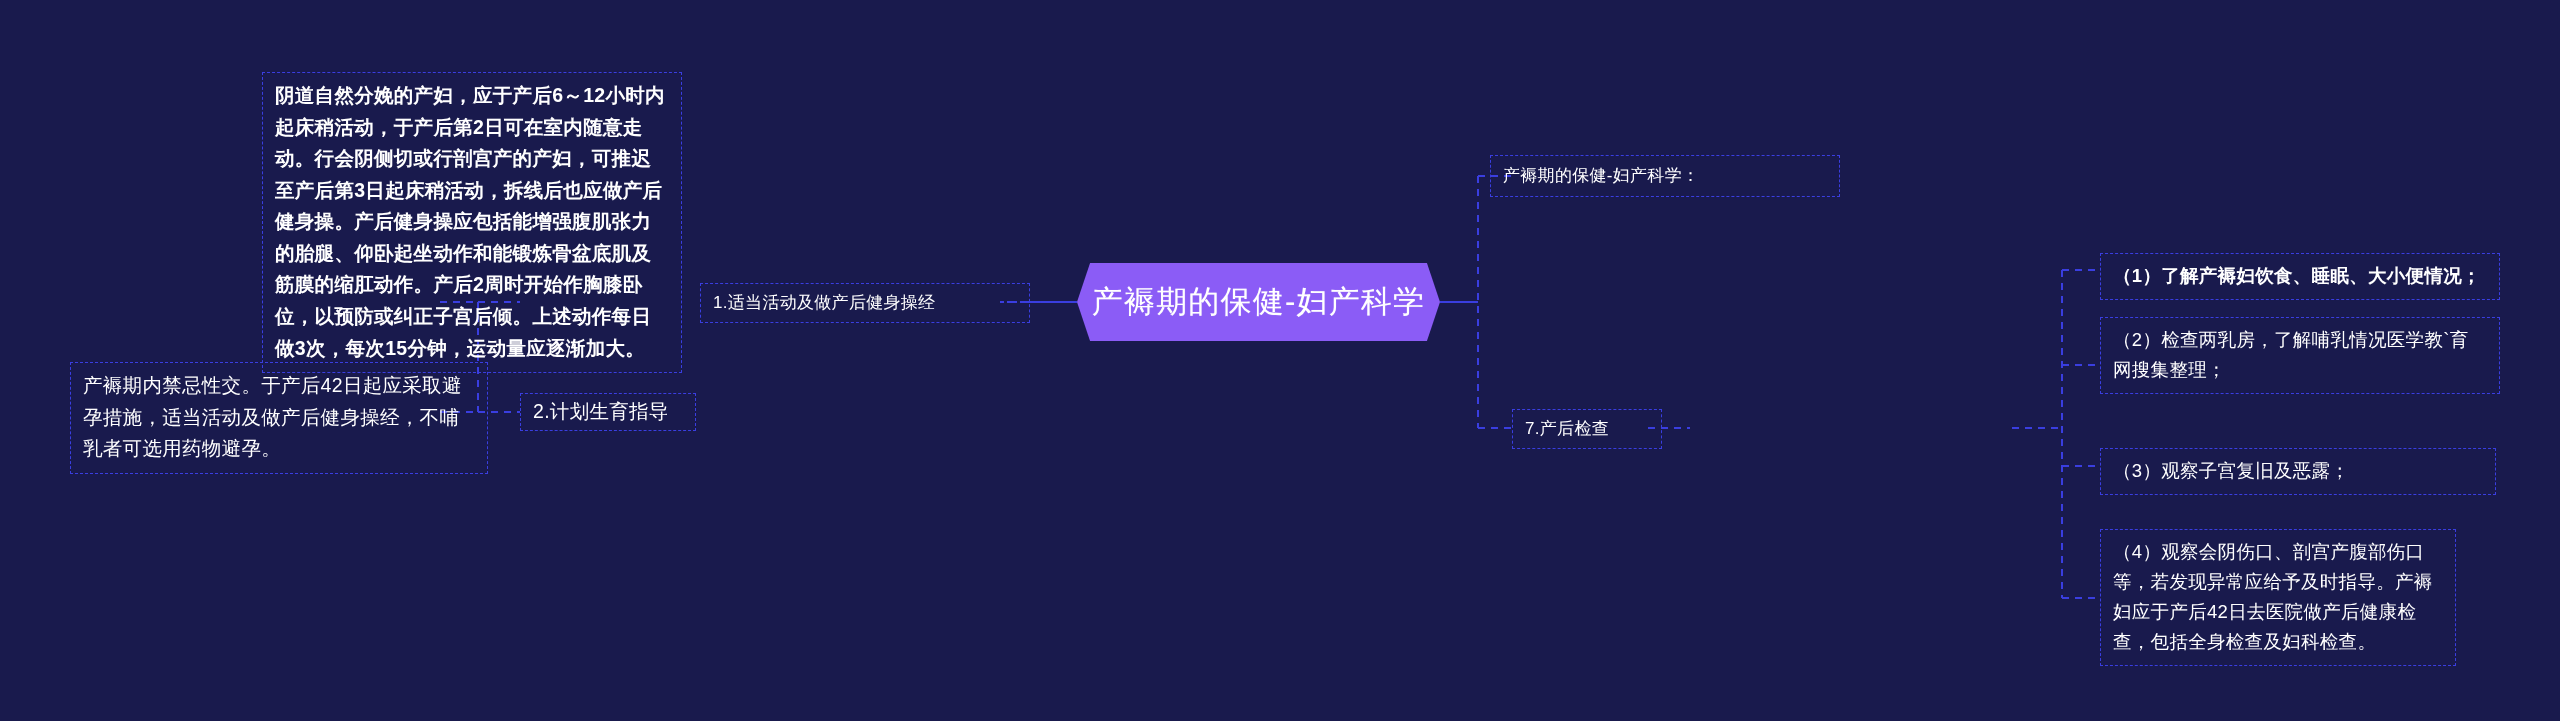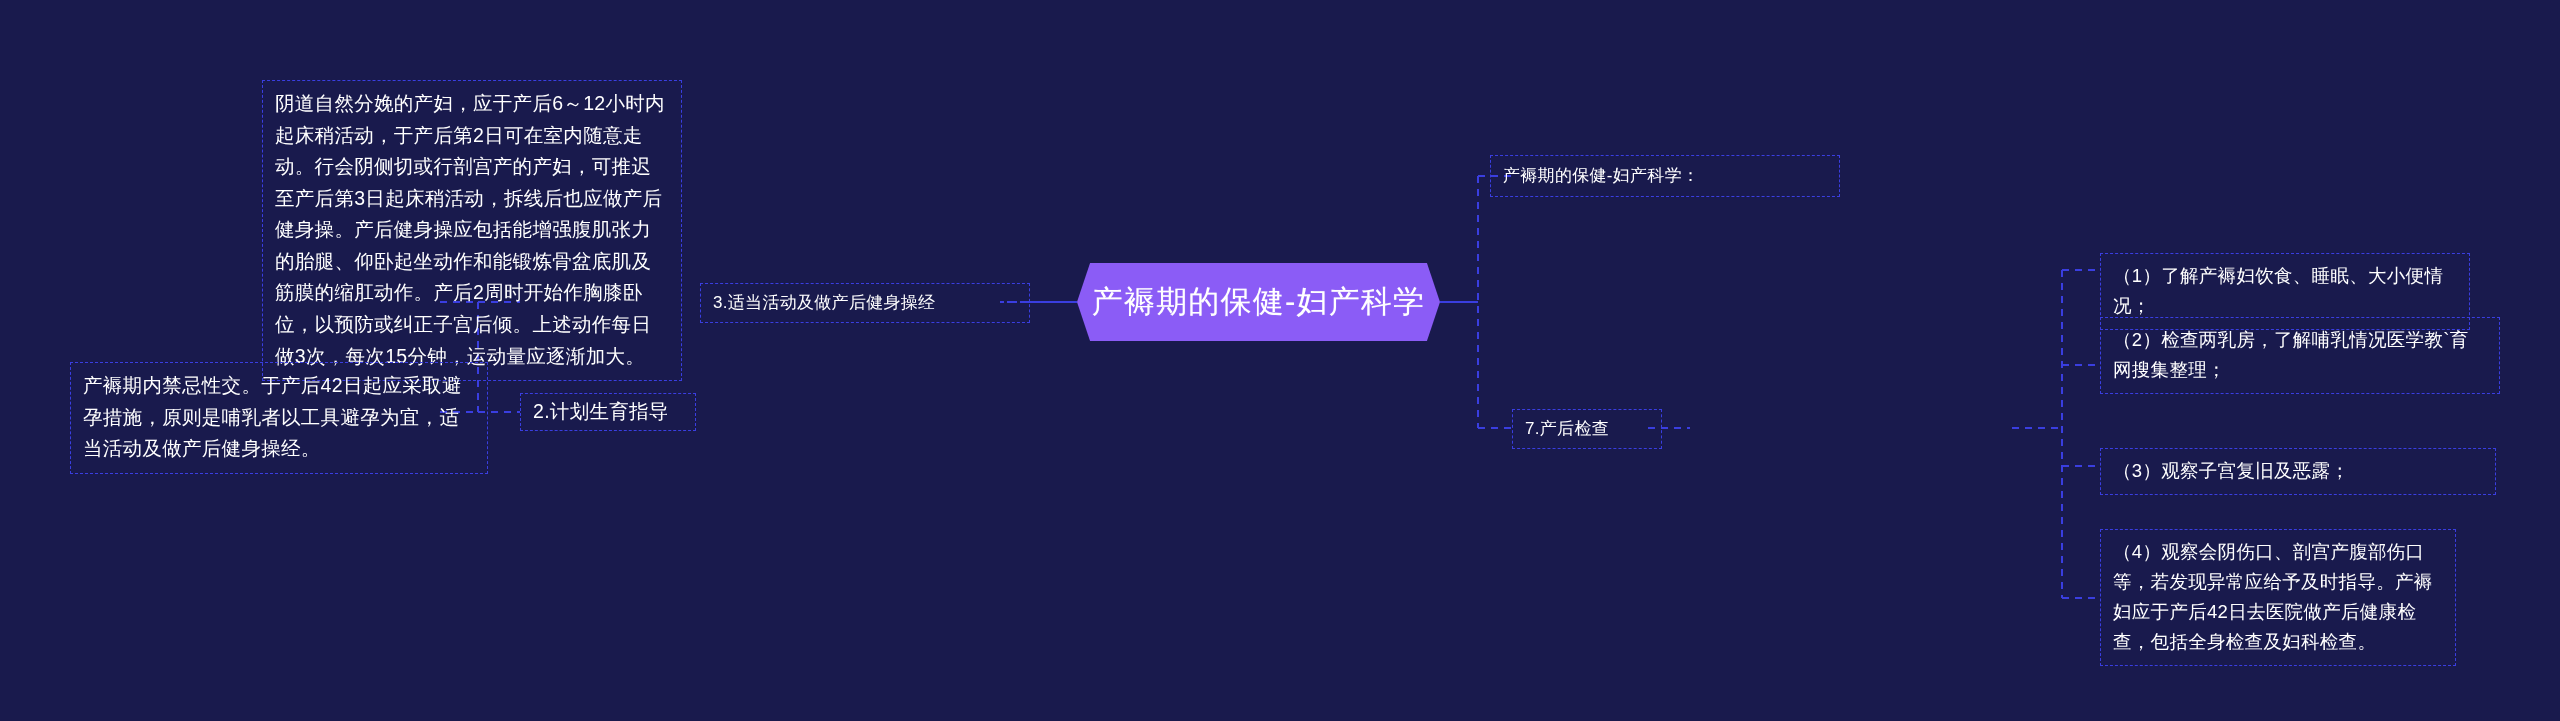--- a/index.html
+++ b/index.html
@@ -89,36 +89,36 @@
     <line x1="1648" y1="428" x2="1690" y2="428" stroke="#3a3ee0"></line>
 
     <line x1="2012" y1="428" x2="2062" y2="428" stroke="#3a3ee0"></line>
     <line x1="2062" y1="270" x2="2062" y2="598" stroke="#3a3ee0"></line>
     <line x1="2062" y1="270" x2="2100" y2="270" stroke="#3a3ee0"></line>
     <line x1="2062" y1="365" x2="2100" y2="365" stroke="#3a3ee0"></line>
     <line x1="2062" y1="466" x2="2100" y2="466" stroke="#3a3ee0"></line>
     <line x1="2062" y1="598" x2="2100" y2="598" stroke="#3a3ee0"></line>
   </svg>
 
-  <div class="node pad t19" id="detail-1" style="left: 262px; top: 80px; width: 420px; border-color: rgb(58, 62, 224);">阴道自然分娩的产妇，应于产后6～12小时内起床稍活动，于产后第2日可在室内随意走动。行会阴侧切或行剖宫产的产妇，可推迟至产后第3日起床稍活动，拆线后也应做产后健身操。产后健身操应包括能增强腹肌张力的胎腿、仰卧起坐动作和能锻炼骨盆底肌及筋膜的缩肛动作。产后2周时开始作胸膝卧位，以预防或纠正子宫后倾。上述动作每日做3次，每次15分钟，运动量应逐渐加大。</div>
+  <div class="node pad t19" id="detail-1" style="left: 262px; top: 72px; width: 420px; border-color: rgb(58, 62, 224); font-weight: bold;">阴道自然分娩的产妇，应于产后6～12小时内起床稍活动，于产后第2日可在室内随意走动。行会阴侧切或行剖宫产的产妇，可推迟至产后第3日起床稍活动，拆线后也应做产后健身操。产后健身操应包括能增强腹肌张力的胎腿、仰卧起坐动作和能锻炼骨盆底肌及筋膜的缩肛动作。产后2周时开始作胸膝卧位，以预防或纠正子宫后倾。上述动作每日做3次，每次15分钟，运动量应逐渐加大。</div>
 
-  <div class="node pad leaf t20" style="left: 700px; top: 283px; width: 330px; height: 40px; border-color: rgb(58, 62, 224);">3.适当活动及做产后健身操经</div>
+  <div class="node pad leaf t20" style="left: 700px; top: 283px; width: 330px; height: 40px; border-color: rgb(58, 62, 224);">1.适当活动及做产后健身操经</div>
 
-  <div class="node pad t19" id="detail-2" style="left: 70px; top: 362px; width: 418px; border-color: rgb(58, 62, 224);">产褥期内禁忌性交。于产后42日起应采取避孕措施，原则是哺乳者以工具避孕为宜，适当活动及做产后健身操经。</div>
+  <div class="node pad t19" id="detail-2" style="left: 70px; top: 362px; width: 418px; border-color: rgb(58, 62, 224);">产褥期内禁忌性交。于产后42日起应采取避孕措施，适当活动及做产后健身操经，不哺乳者可选用药物避孕。</div>
 
   <div class="node pad leaf t19" style="left: 520px; top: 393px; width: 176px; height: 38px; border-color: rgb(58, 62, 224);">2.计划生育指导</div>
 
   <div id="center-node" style="left: 1077px; top: 263px; width: 363px; height: 78px; background: #8b5cf6;">产褥期的保健-妇产科学</div>
 
   <div class="node pad leaf t20" style="left: 1490px; top: 155px; width: 350px; height: 42px; border-color: rgb(58, 62, 224);">产褥期的保健-妇产科学：</div>
 
   <div class="node pad leaf t20" style="left: 1512px; top: 409px; width: 150px; height: 40px; border-color: rgb(58, 62, 224);">7.产后检查</div>
 
 
-  <div class="node pad t18" style="left: 2100px; top: 253px; width: 370px; border-color: rgb(58, 62, 224);">（1）了解产褥妇饮食、睡眠、大小便情况；</div>
+  <div class="node pad t18" style="left: 2100px; top: 253px; width: 400px; border-color: rgb(58, 62, 224); font-weight: bold;">（1）了解产褥妇饮食、睡眠、大小便情况；</div>
 
   <div class="node pad t18" style="left: 2100px; top: 317px; width: 400px; border-color: rgb(58, 62, 224);">（2）检查两乳房，了解哺乳情况医学教`育网搜集整理；</div>
 
   <div class="node pad t18" style="left: 2100px; top: 448px; width: 396px; border-color: rgb(58, 62, 224);">（3）观察子宫复旧及恶露；</div>
 
   <div class="node pad t18" style="left: 2100px; top: 529px; width: 356px; border-color: rgb(58, 62, 224);">（4）观察会阴伤口、剖宫产腹部伤口等，若发现异常应给予及时指导。产褥妇应于产后42日去医院做产后健康检查，包括全身检查及妇科检查。</div>
 
 </div>
 
 </body></html>

